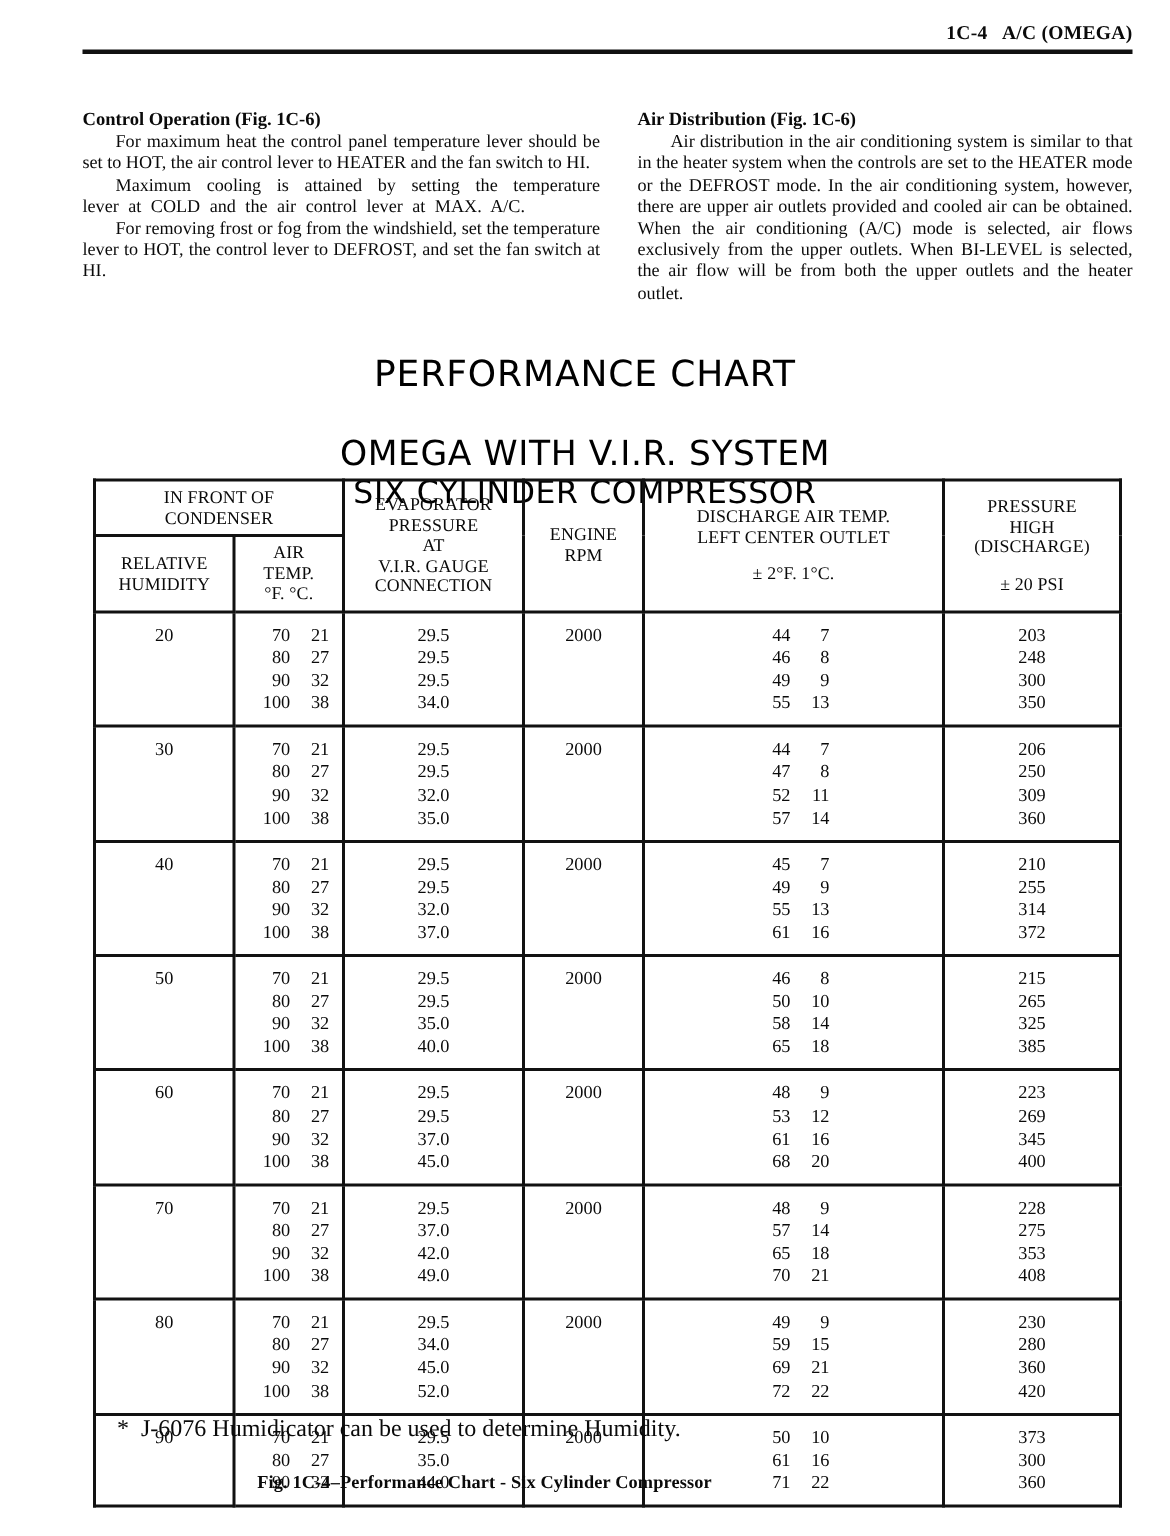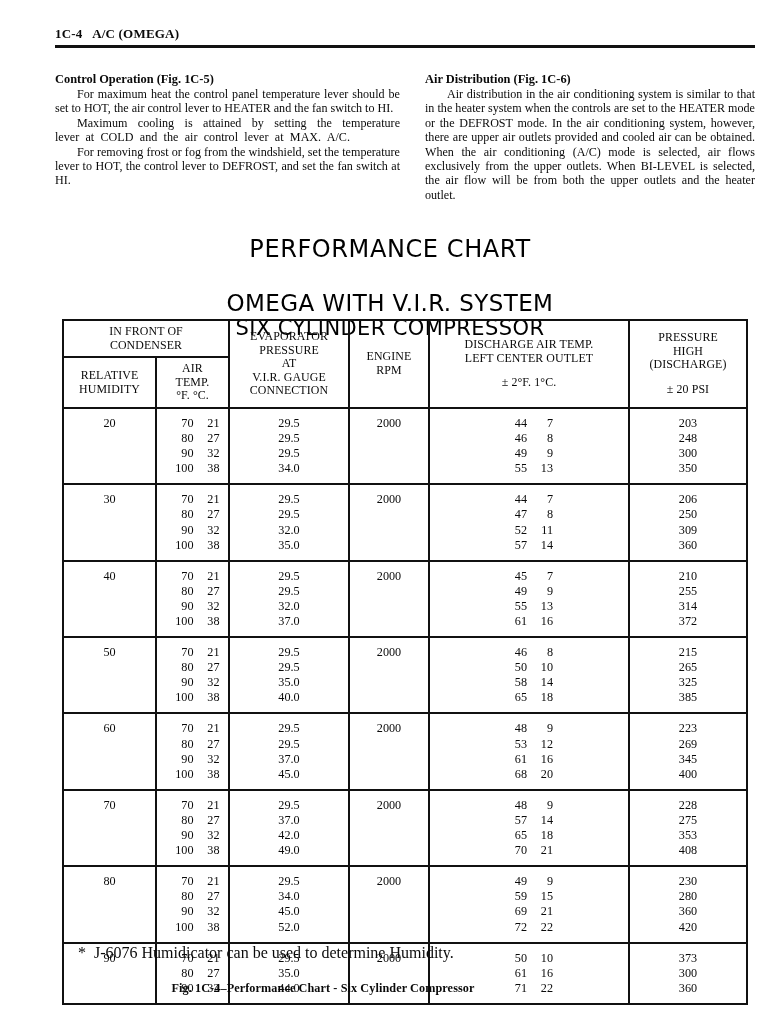--- a/index.html
+++ b/index.html
@@ -13,22 +13,23 @@
     position: relative;
     font-family: "Liberation Serif", "DejaVu Serif", serif;
     color: #0a0a0a;
     overflow: hidden;
   }
 
   
   #page-header {
     position: absolute;
     left: 55px;
-    top: 26px;
+    top: 14px;
     width: 700px;
+    text-align: right;
   }
   #page-header .folio {
     font-family: "Liberation Serif", serif;
     font-size: 13px;
     font-weight: bold;
     letter-spacing: 0.2px;
     white-space: pre;
   }
   #page-header .rule {
     margin-top: 3px;
@@ -150,21 +151,21 @@
 </style>
 </head>
 <body>
 
 <div id="page-header">
   <div class="folio">1C-4   A/C (OMEGA)</div>
   <div class="rule"></div>
 </div>
 
 <div class="col col-left">
-  <h3>Control Operation (Fig. 1C-5)</h3>
+  <h3>Control Operation (Fig. 1C-6)</h3>
   <p>For maximum heat the control panel temperature lever should be set to HOT, the air control lever to HEATER and the fan switch to HI.</p>
   <p class="loose">Maximum cooling is attained by setting the temperature lever at COLD and the air control lever at MAX. A/C.</p>
   <p>For removing frost or fog from the windshield, set the temperature lever to HOT, the control lever to DEFROST, and set the fan switch at HI.</p>
 </div>
 
 <div class="col col-right">
   <h3>Air Distribution (Fig. 1C-6)</h3>
   <p>Air distribution in the air conditioning system is similar to that in the heater system when the controls are set to the HEATER mode or the DEFROST mode. In the air conditioning system, however, there are upper air outlets provided and cooled air can be obtained. When the air conditioning (A/C) mode is selected, air flows exclusively from the upper outlets. When BI-LEVEL is selected, the air flow will be from both the upper outlets and the heater outlet.</p>
 </div>
 

